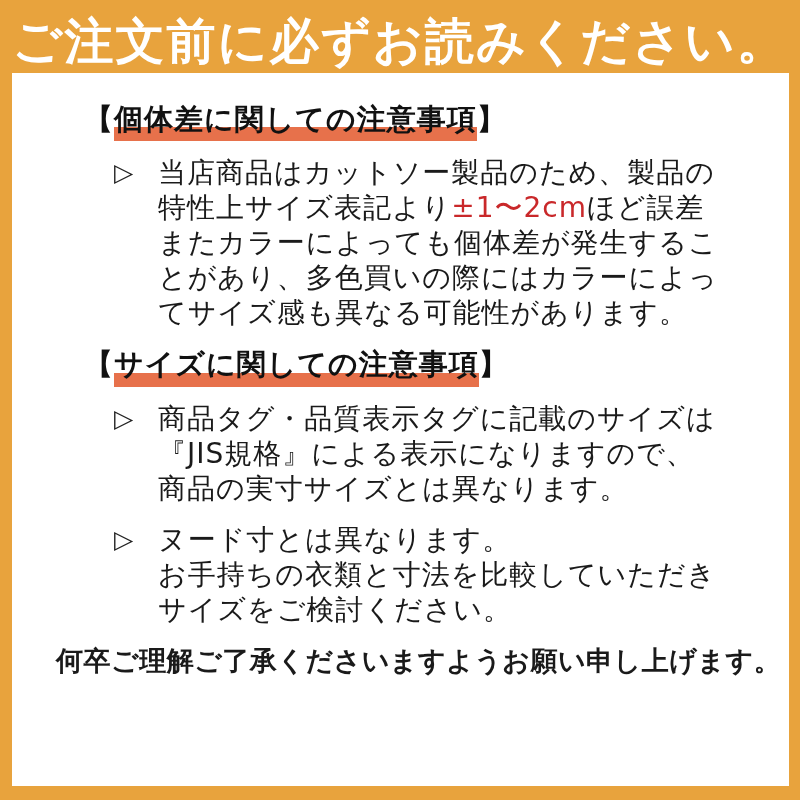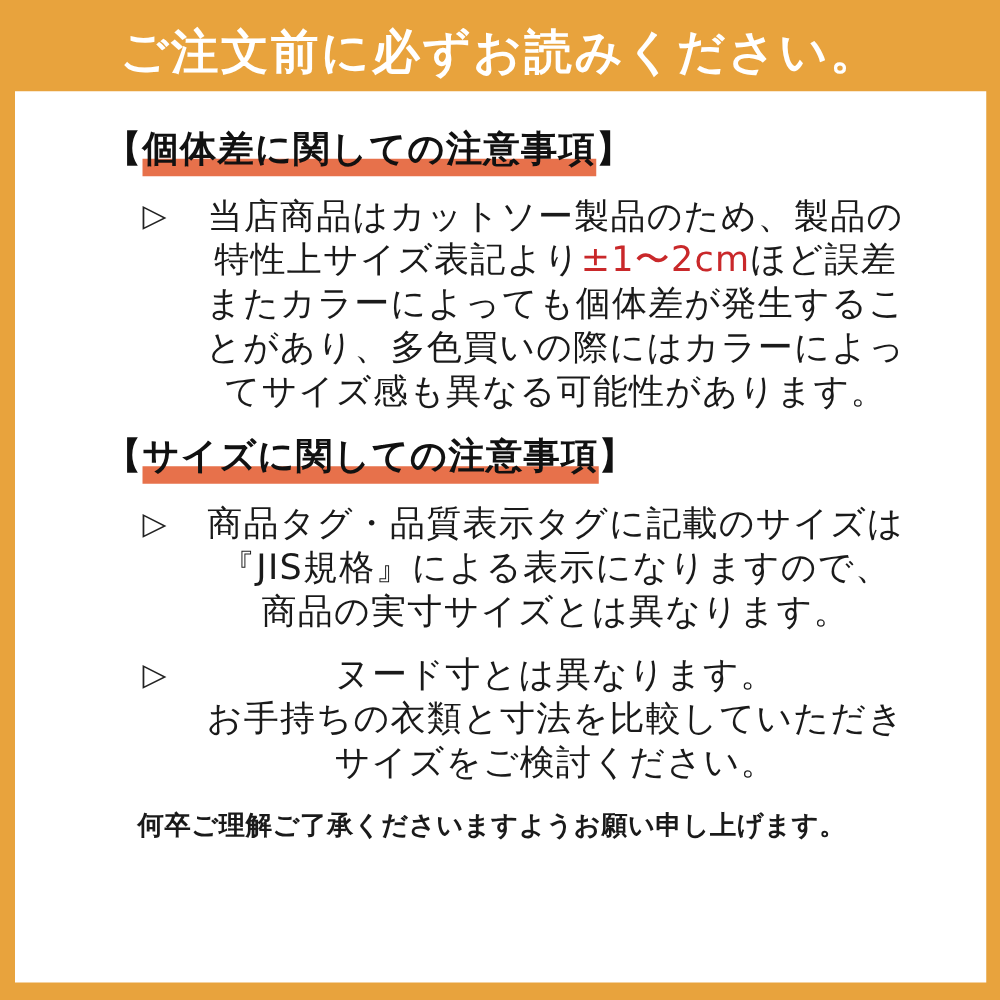--- a/index.html
+++ b/index.html
@@ -20,21 +20,21 @@
     position: relative;
     width: 800px; height: 800px;
     background: var(--frame_orange);
   }
   .title-band {
     position: absolute;
     top: 0; left: 0; right: 0; height: 73px;
     display: flex; align-items: center; justify-content: center;
     padding-top: 10px;
     color: #FFFFFF;
-    font-size: 38px;
+    font-size: 49px;
     font-weight: bold;
     letter-spacing: 2px;
     white-space: nowrap;
   }
   .panel {
     position: absolute;
     left: 12px; right: 11px; top: 73px; bottom: 14px;
     background: var(--panel_white);
     padding: 28px 58px 0 72px;
   }
@@ -63,34 +63,34 @@
     margin: 0 0 16px 0;
   }
   .bullet {
     flex: 0 0 auto;
     width: 28px;
     margin-right: 16px;
     font-size: 25px;
     line-height: 35px;
     color: #222;
   }
-  .lines { flex: 1 1 auto; text-align: center; }
+  .lines { flex: 1 1 auto; }
   .line {
     font-size: 28px;
     line-height: 35px;
     letter-spacing: 1px;
     font-weight: 500;
     color: var(--text_dark);
     white-space: nowrap;
   }
   .red { color: var(--accent_red); }
   .footer-note {
     margin: 10px 0 0 -28px;
     text-align: center;
-    font-size: 21px;
+    font-size: 27px;
     line-height: 35px;
     font-weight: 600;
     letter-spacing: 0.5px;
     color: var(--text_dark);
     white-space: nowrap;
   }
 </style>
 </head>
 <body>
 

